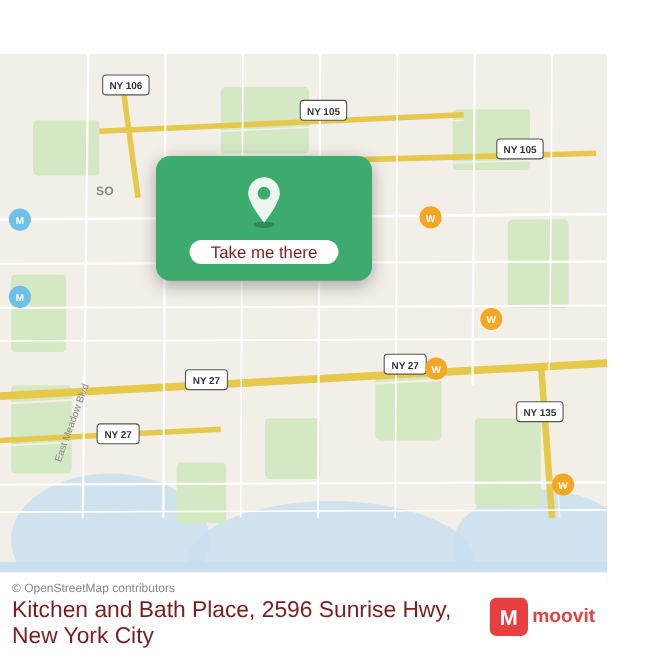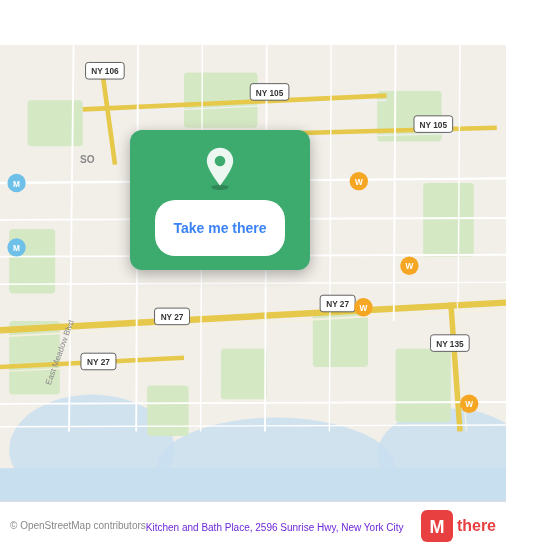--- a/index.html
+++ b/index.html
@@ -43,58 +43,58 @@
     }
 
     #pin-icon {
       width: 44px;
       height: 44px;
       margin-bottom: 10px;
     }
 
     #take-me-there-btn {
       background-color: #fff;
-      color: #3b82f6;
+      color: #7f1d1d;
       border: none;
       border-radius: 20px;
-      padding: 20px 18px;
+      padding: 2px 18px;
       font-size: 14px;
-      font-weight: 700;
+      font-weight: 400;
       cursor: pointer;
       white-space: nowrap;
     }
 
     
     #bottom-bar {
       position: absolute;
       bottom: 0;
       left: 0;
       width: 100%;
       background: #fff;
       padding: 8px 10px 8px 10px;
       display: flex;
       align-items: center;
       justify-content: space-between;
       border-top: 1px solid #ddd;
     }
 
     #bottom-left {
       display: flex;
-      flex-direction: row;
+      flex-direction: column;
     }
 
     #attribution {
       font-size: 10px;
       color: #888;
     }
 
     #location-name {
-      font-size: 10px;
+      font-size: 19px;
       font-weight: 500;
-      color: #6d28d9;
+      color: #7f1d1d;
       margin-top: 2px;
     }
 
     #moovit-logo {
       display: flex;
       align-items: center;
       gap: 4px;
     }
 
     #moovit-icon {
@@ -222,17 +222,17 @@
     <div id="bottom-left">
       <span id="attribution">© OpenStreetMap contributors</span>
       <span id="location-name">Kitchen and Bath Place, 2596 Sunrise Hwy, New York City</span>
     </div>
     <div id="moovit-logo">
 
       <svg id="moovit-icon" viewBox="0 0 32 32" xmlns="http://www.w3.org/2000/svg">
         <rect width="32" height="32" rx="6" fill="#e84040"></rect>
         <text x="16" y="23" text-anchor="middle" font-size="18" font-weight="bold" fill="#fff">M</text>
       </svg>
-      <span id="moovit-text">there</span>
+      <span id="moovit-text">moovit</span>
     </div>
   </div>
 
 </div>
 
 </body></html>

